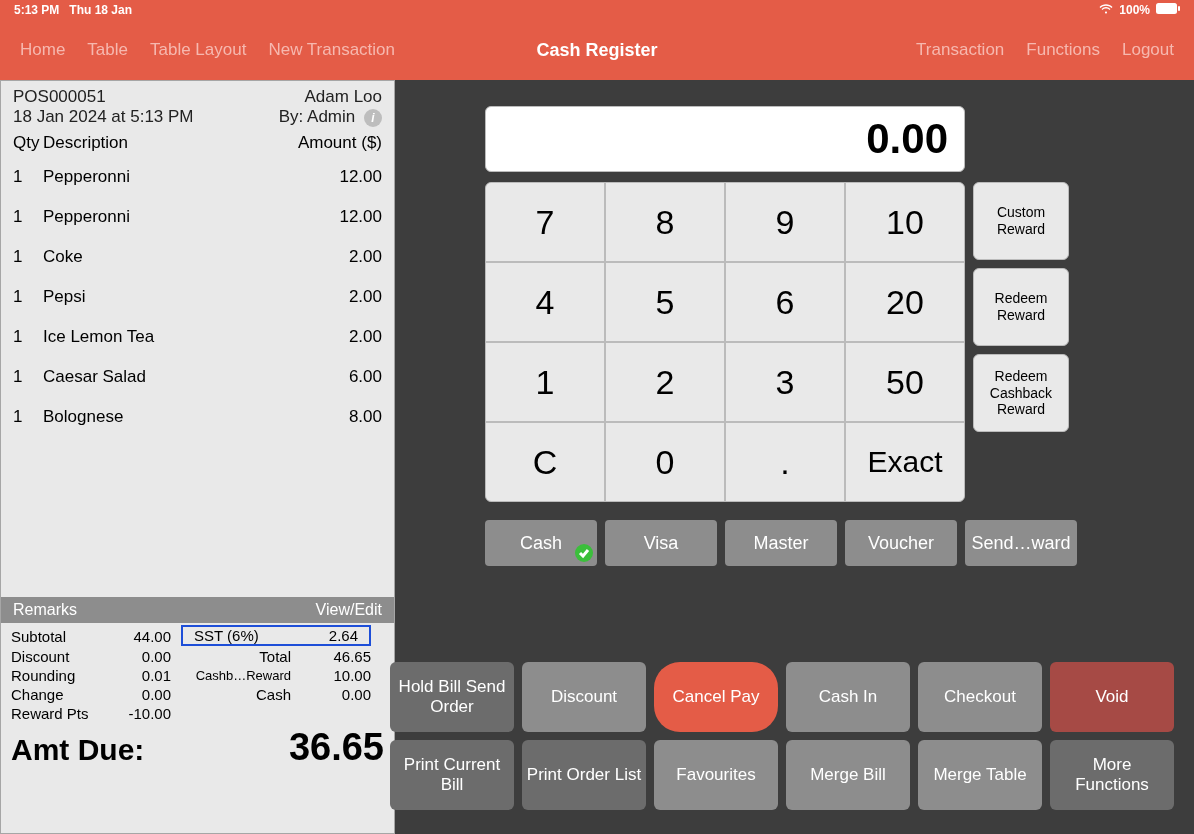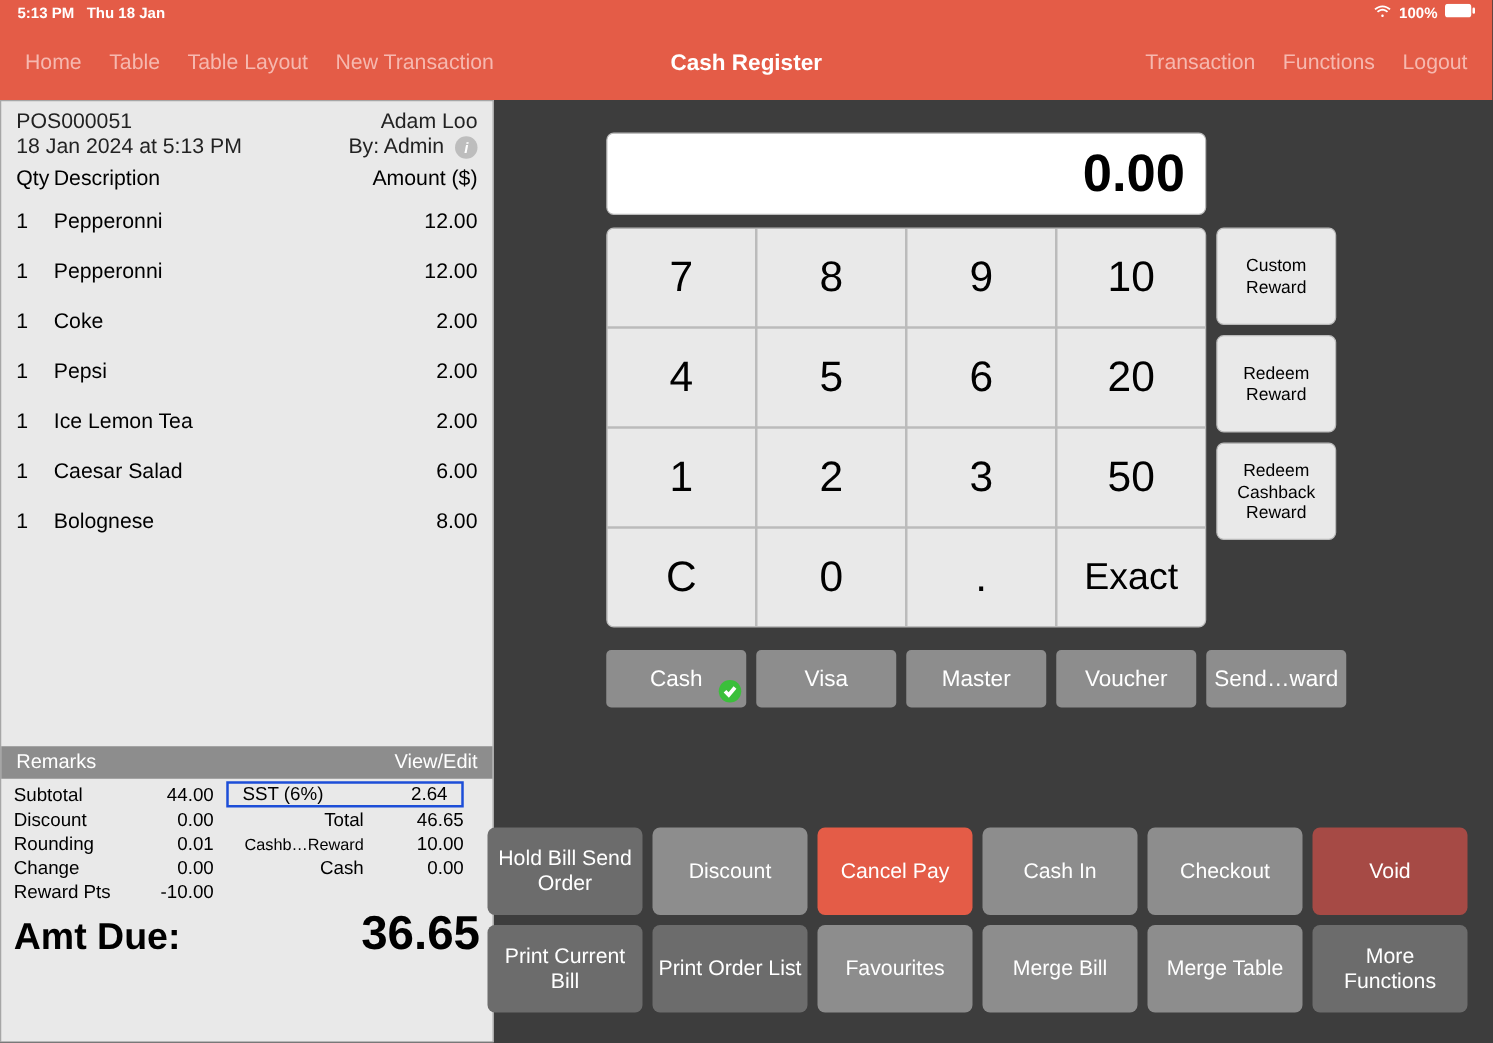--- a/index.html
+++ b/index.html
@@ -60,21 +60,21 @@
 
   
   .pay-row { display:flex; gap:8px; margin-top:18px; }
   .pay-btn { width:112px; height:46px; background:#8d8d8d; color:#fff; font-size:18px; display:flex; align-items:center; justify-content:center; border-radius:4px; cursor:pointer; position:relative;}
   .check-badge{position:absolute; right:4px; bottom:4px; width:18px; height:18px; background:#3bbf3b; border-radius:50%; display:flex; align-items:center; justify-content:center;}
   .check-badge svg{width:12px;height:12px; stroke:#fff; fill:none; stroke-width:3;}
 
   
   .actions { position:absolute; bottom:24px; left:0; right:20px; display:grid; grid-template-columns:repeat(6,124px); grid-template-rows:70px 70px; gap:8px; justify-content:flex-end; padding-left:10px;}
   .act { background:#8d8d8d; color:#fff; font-size:17px; display:flex; align-items:center; justify-content:center; text-align:center; border-radius:6px; line-height:1.2; cursor:pointer; padding:4px;}
-  .act.red { background:#e45c47; }
+  .act.red { background:#e45c47;border-radius:26px; }
   .act.darkred { background:#a64a45; }
   .act.dark { background:#6c6c6c; }
 </style>
 </head>
 <body>
 
 <div class="status-bar">
   <div class="status-left">
     <span>5:13 PM</span>
     <span>Thu 18 Jan</span>

